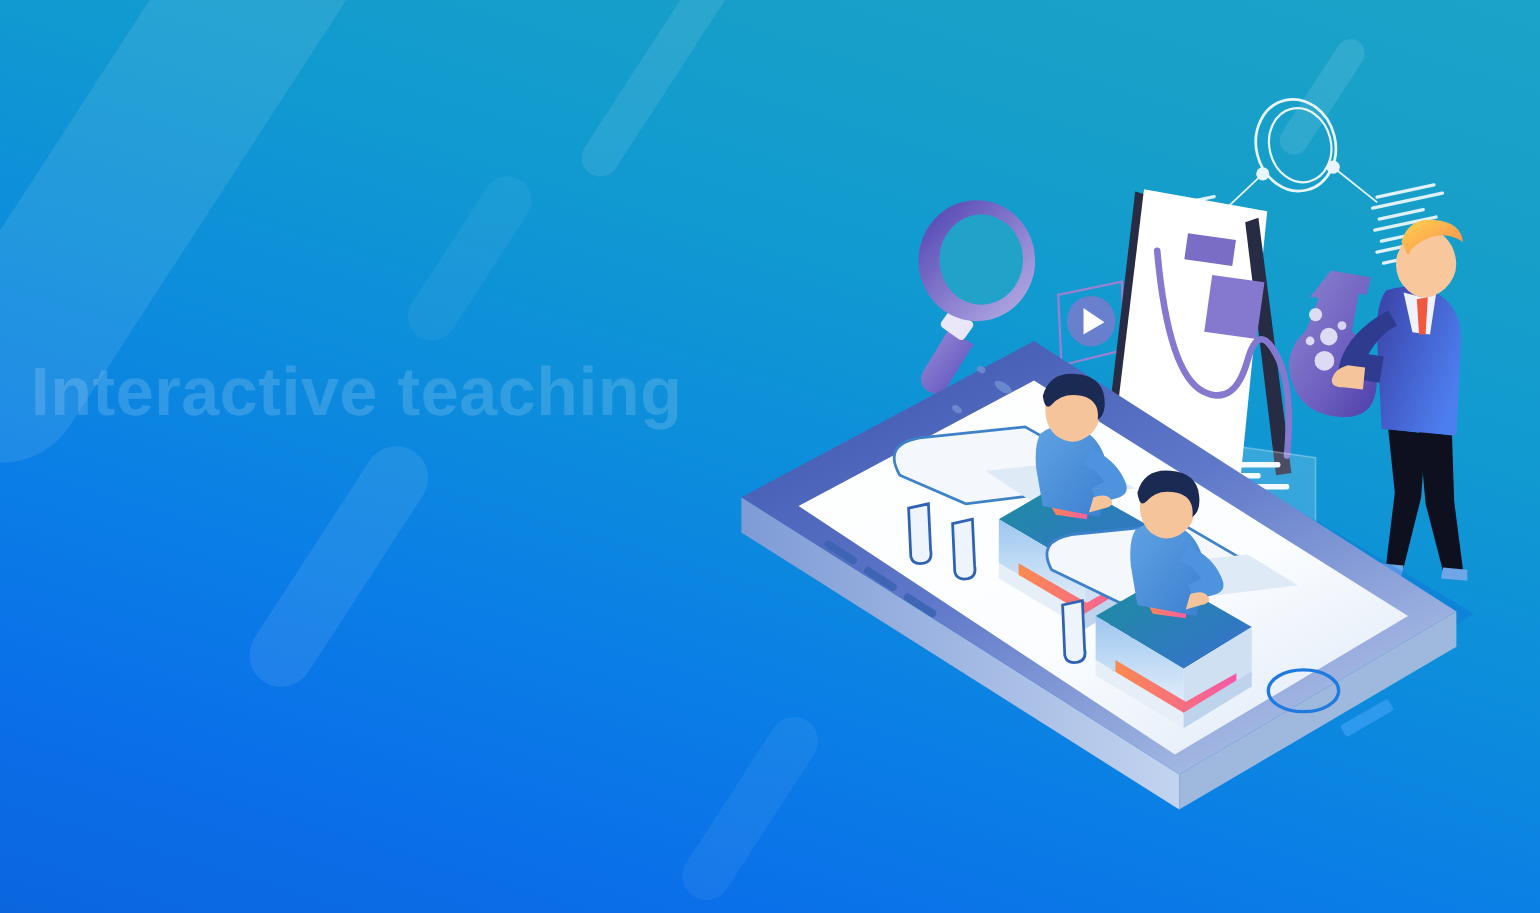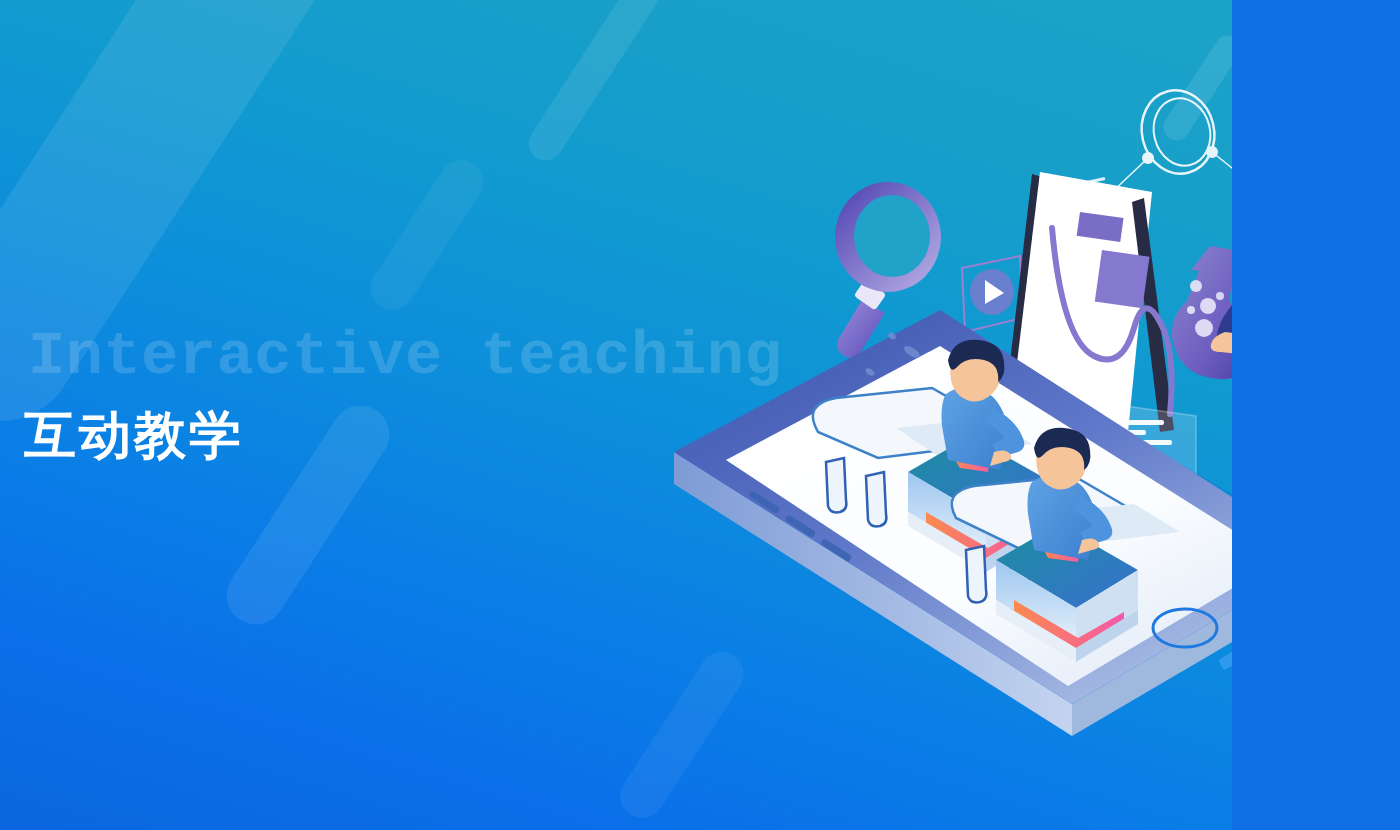--- a/index.html
+++ b/index.html
@@ -4,25 +4,24 @@
 <style>
   * { margin:0; padding:0; box-sizing:border-box; }
   html,body { width:1400px; height:830px; overflow:hidden; }
   body {
     font-family:"Liberation Sans","DejaVu Sans",sans-serif;
     background:#0d6fe3;
   }
 
   .banner {
     position:relative;
-    width:1232px; height:830px;
+    width:1400px; height:830px;
     overflow:hidden;
     background:
       linear-gradient(197deg, #1ba3c9 0%, #179fc9 18%, #119ad0 33%, #0d8edb 50%, #0a7ee6 68%, #0a6fe9 84%, #0b66de 100%);
-    font-family: Liberation Mono, monospace;
   }
 
   
   .capsule { position:absolute; background:rgba(255,255,255,0.09); border-radius:999px; }
   .cap-1 { width:150px; height:760px; left:92px; top:-290px; transform:rotate(33deg); }
   .cap-2 { width:34px; height:215px; left:578px; top:-40px; transform:rotate(33deg); }
   .cap-3 { width:26px; height:120px; left:1189px; top:28px; transform:rotate(33deg); background:rgba(255,255,255,0.10); }
   .cap-4 { width:58px; height:250px; left:279px; top:390px; transform:rotate(33deg); background:rgba(255,255,255,0.085); }
   .cap-5 { width:44px; height:190px; left:660px; top:640px; transform:rotate(33deg); background:rgba(255,255,255,0.06); }
   .cap-6 { width:44px; height:170px; left:405px; top:150px; transform:rotate(33deg); background:rgba(255,255,255,0.05); }
@@ -71,21 +70,20 @@
 
   <div class="capsule cap-1"></div>
   <div class="capsule cap-2"></div>
   <div class="capsule cap-3"></div>
   <div class="capsule cap-4"></div>
   <div class="capsule cap-5"></div>
   <div class="capsule cap-6"></div>
 
   <div class="text-block">
     <div class="ghost-title">Interactive teaching</div>
-    <div class="main-title">互动教学</div>
   </div>
 
   <div class="illu">
     <svg width="760" height="740" viewBox="0 0 760 740" xmlns="http://www.w3.org/2000/svg">
       <defs>
         <linearGradient id="gMagRing" x1="0" y1="0" x2="1" y2="1">
           <stop offset="0%" stop-color="#4b3fb0"></stop>
           <stop offset="55%" stop-color="#8b7fd0"></stop>
           <stop offset="100%" stop-color="#b9b2e6"></stop>
         </linearGradient>

